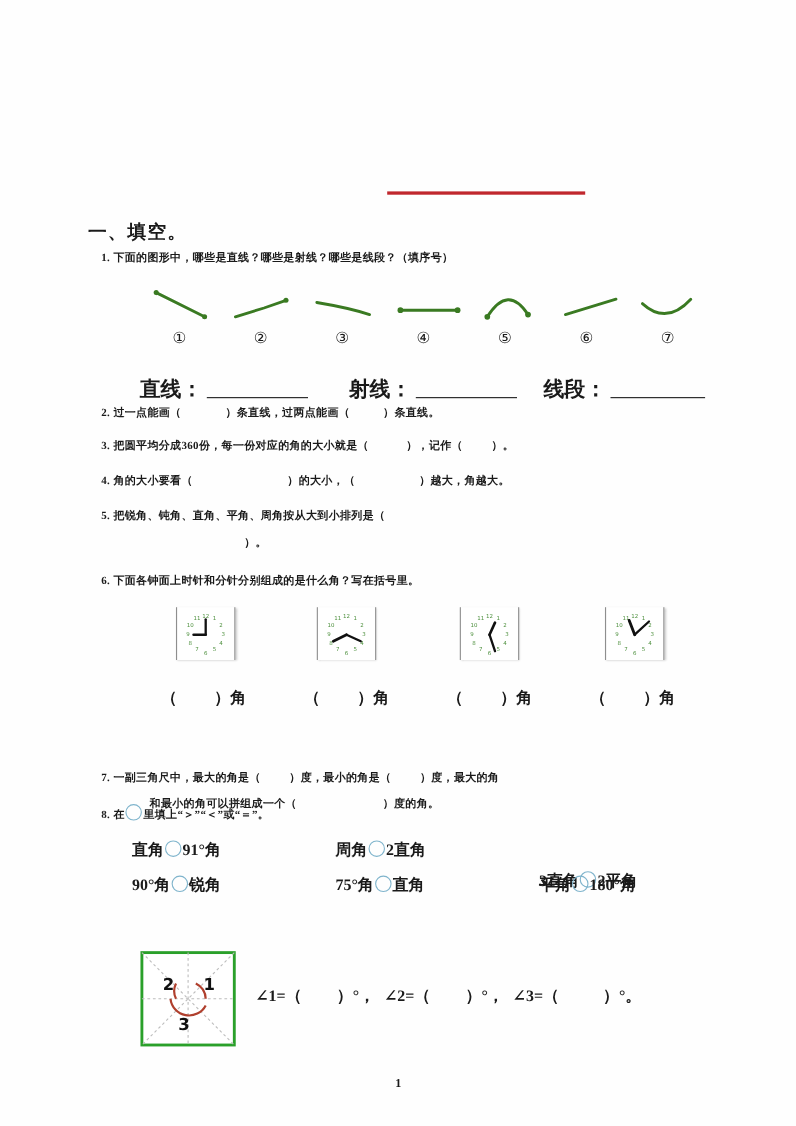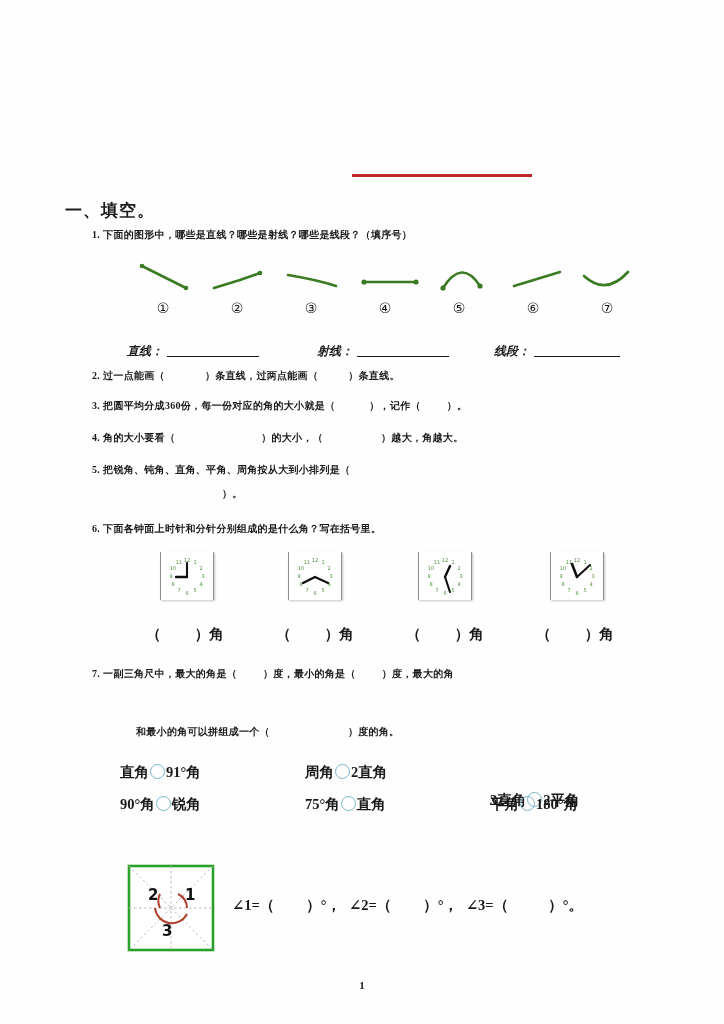--- a/index.html
+++ b/index.html
@@ -27,21 +27,21 @@
     left: 352px;
     top: 174px;
     width: 180px;
     height: 3px;
     background: #c0272d;
   }
 
   
   .section-heading {
     position: absolute;
-    left: 65px;
+    left: 80px;
     top: 199px;
     font-size: 17px;
     font-weight: bold;
     letter-spacing: 1px;
   }
 
   
   .q {
     position: absolute;
     font-size: 10px;
@@ -74,24 +74,23 @@
   .circled {
     position: absolute;
     font-size: 14px;
     font-family: "DejaVu Sans", sans-serif;
     transform: translateX(-50%);
   }
 
   
   .ans-line {
     position: absolute;
-    font-size: 12px;
+    font-size: 19px;
     font-weight: bold;
     white-space: nowrap;
-    font-style: italic;
   }
   .ul {
     display: inline-block;
     border-bottom: 1.6px solid #1a1a1a;
     width: 92px;
     height: 15px;
     vertical-align: -2px;
     margin-left: 4px;
   }
 
@@ -363,27 +362,30 @@
   <div class="bracket-row">
     <span class="bracket" style="left:185px;"><span>（</span><span class="paren-gap"></span><span>）角</span></span>
 
     <span class="bracket" style="left:315px;"><span>（</span><span class="paren-gap"></span><span>）角</span></span>
 
     <span class="bracket" style="left:445px;"><span>（</span><span class="paren-gap"></span><span>）角</span></span>
 
     <span class="bracket" style="left:575px;"><span>（</span><span class="paren-gap"></span><span>）角</span></span>
   </div>
 
-  <div class="q" style="left:92px; top:666px;">
+  <div class="q" style="left:92px; top:700px;">
     <span class="q-num">7.</span><span>一副三角尺中，最大的角是（</span><span class="blank-sp" style="width:26px;"></span><span>）度，最小的角是（</span><span class="blank-sp" style="width:26px;"></span><span>）度，最大的角</span>
   </div>
   <div class="q" style="left:136px; top:696px;margin-top:28px;">
     <span>和最小的角可以拼组成一个（</span><span class="blank-sp" style="width:78px;"></span><span>）度的角。</span>
   </div>
 
+  <div class="q" style="left:92px; top:731px;">
+    <span class="q-num">8.</span><span>在</span><span class="ocirc"></span><span>里填上“＞”“＜”或“＝”。</span>
+  </div>
 
   <div class="cmp-row" style="left:120px; top:763px;">
     <span>直角</span><span class="ocirc"></span><span>91°角</span>
   </div>
   <div class="cmp-row" style="left:305px; top:763px;">
     <span>周角</span><span class="ocirc"></span><span>2直角</span>
   </div>
   <div class="cmp-row" style="left:490px; top:763px;margin-top:28px;">
     <span>3直角</span><span class="ocirc"></span><span>2平角</span>
   </div>

